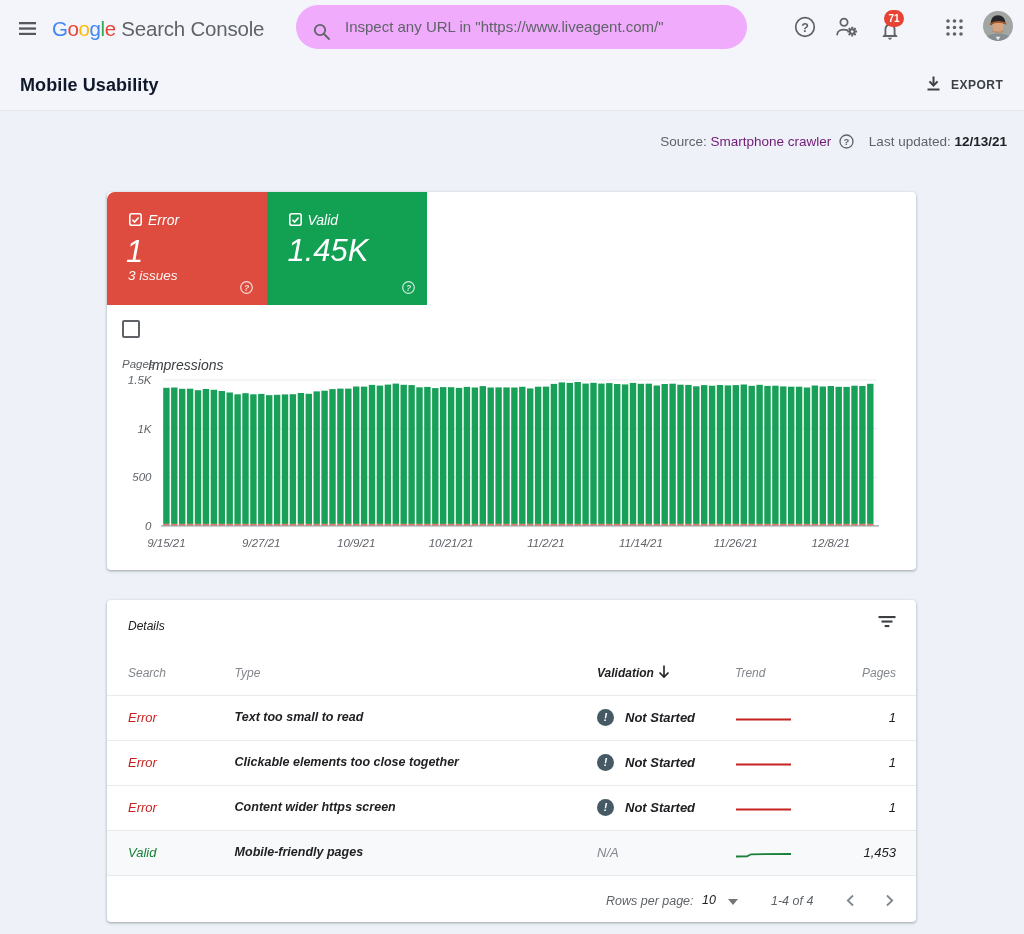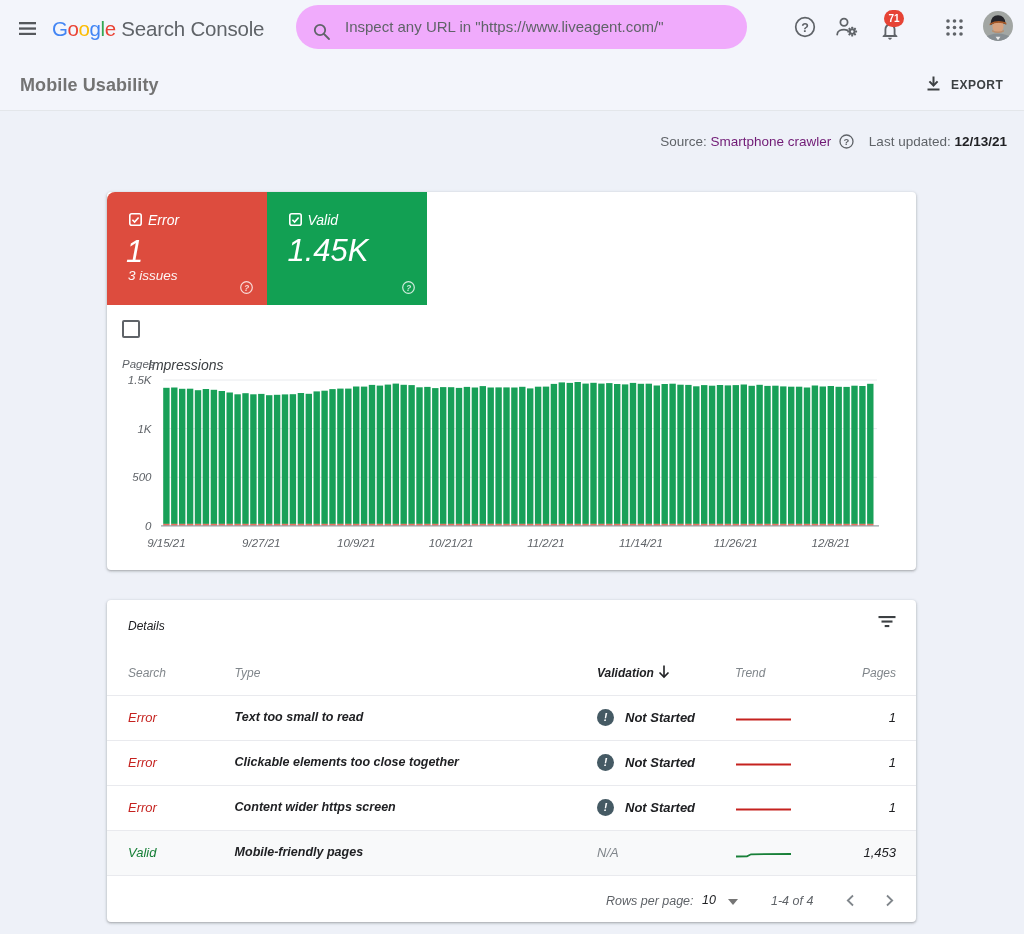--- a/index.html
+++ b/index.html
@@ -6,21 +6,21 @@
 #page { position:relative; width:1024px; height:934px; background:#eef1f8; overflow:hidden;padding-left:36px; }
 .abs { position:absolute; }
 #topzone { position:absolute; left:0; top:0; width:1024px; height:111px; background:#f3f5fb; border-bottom:1px solid #e3e6ea; }
 
 .logoG { font-size:20.5px; letter-spacing:-0.4px; }
 .sc { font-size:20.5px; color:#5f6368; letter-spacing:-0.2px; }
 #searchpill { position:absolute; left:296px; top:5px; width:451px; height:44px; border-radius:22px; background:#f0abfc; }
 #searchpill span { position:absolute; left:49px; top:13px; font-size:15px; color:#5f6368; }
 #badge { position:absolute; left:884px; top:10px; width:20px; height:17px; border-radius:8.5px; background:#e64335; color:#fff; font-size:10px; font-weight:bold; text-align:center; line-height:17px; }
 
-#mtitle { position:absolute; left:20px; top:75px; font-size:18px; font-weight:bold; color:#737373; letter-spacing:0.1px; }
+#mtitle { position:absolute; left:20px; top:75px; font-size:18px; font-weight:bold; color:#0f172a; letter-spacing:0.1px; }
 #export { position:absolute; left:951px; top:78px; font-size:12px; font-weight:bold; color:#3c4043; letter-spacing:0.5px; }
 
 #srcline { position:absolute; top:134px; right:17px; height:16px; font-size:13.5px; color:#5f6368; white-space:nowrap; }
 #srcline b { color:#701a75; font-weight:normal;text-align:right; }
 #srcline .bb { color:#202124; font-weight:bold; }
 
 .card { position:absolute; left:107px; width:809px; background:#fff; border-radius:4px; box-shadow:0 1px 2px rgba(60,64,67,.3),0 1px 3px 1px rgba(60,64,67,.12);font-style:italic; }
 #card1 { top:192px; height:378px; }
 #card2 { top:600px; height:322px; }
 .statbox { position:absolute; top:0; height:113px; color:#fff; }

